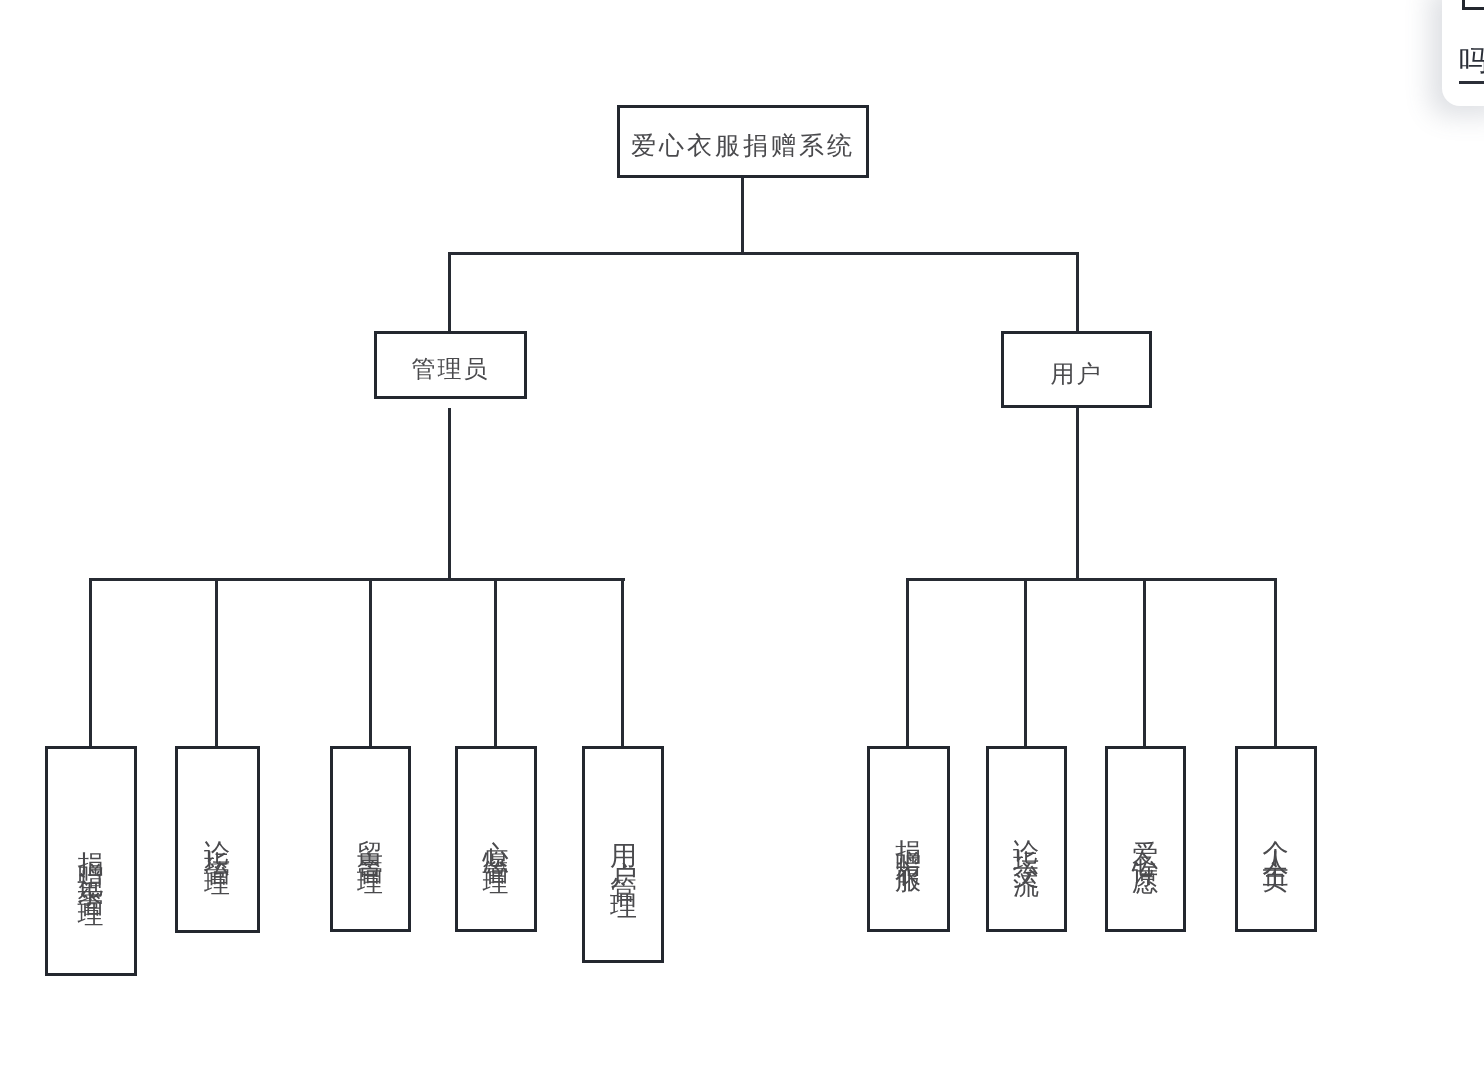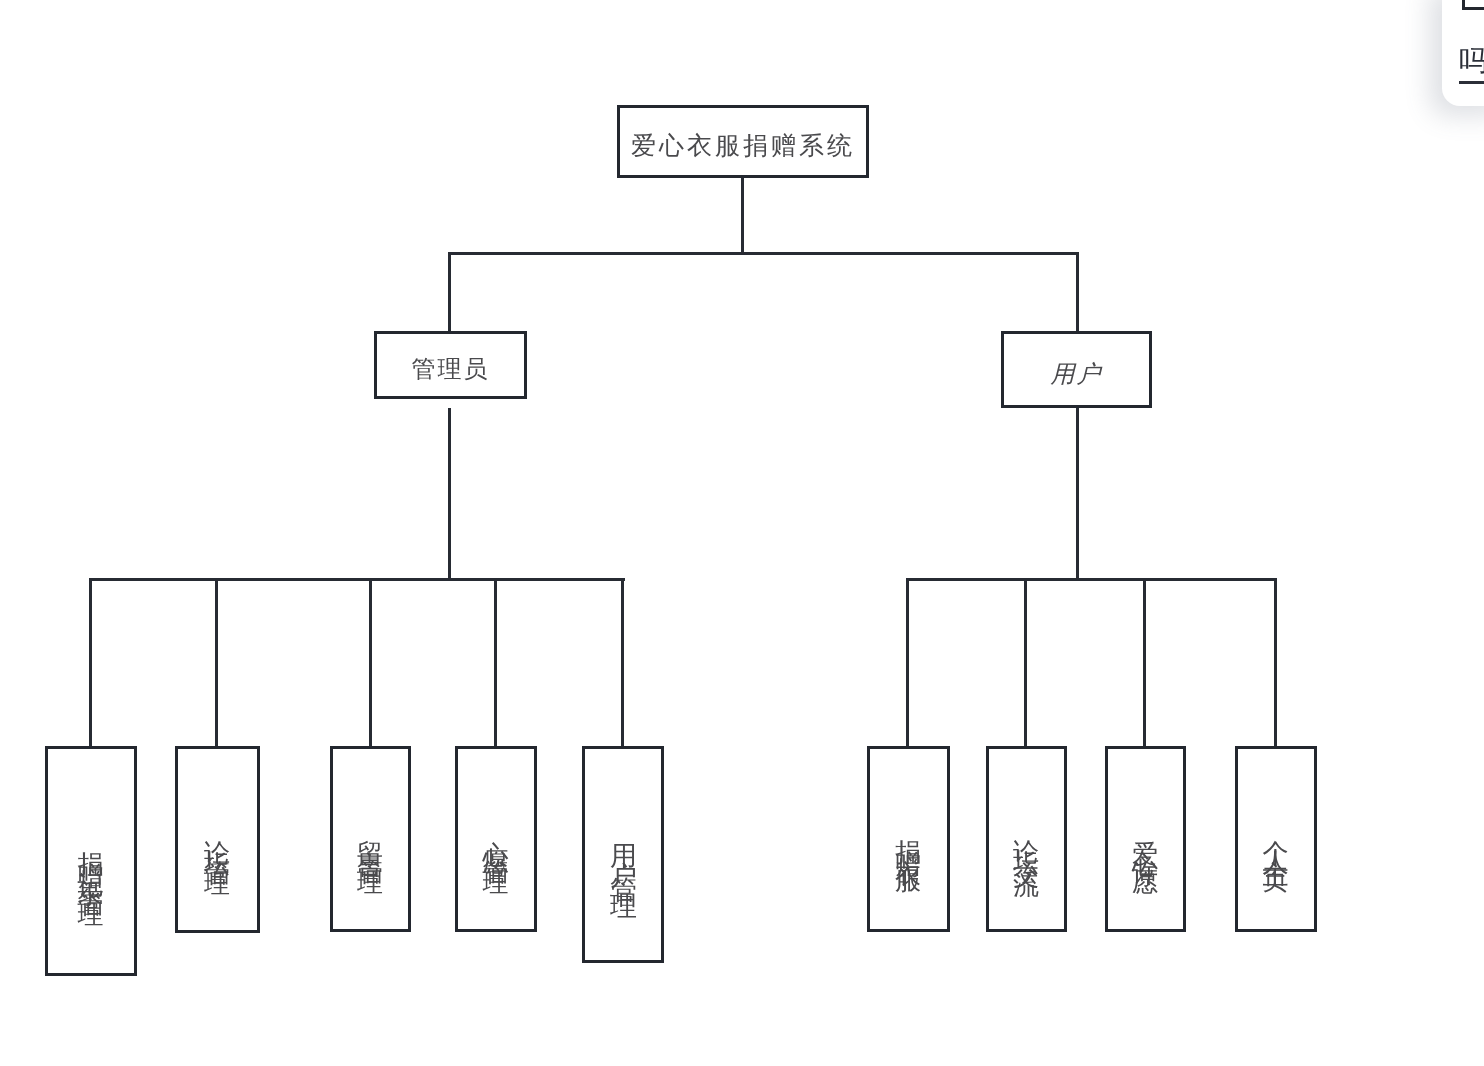--- a/index.html
+++ b/index.html
@@ -111,21 +111,21 @@
   <div class="line" style="left:1143px; top:578px; width:3px; height:168px;"></div>
   <div class="line" style="left:1274px; top:578px; width:3px; height:168px;"></div>
 
   <div class="node hlabel root" style="left:617px; top:105px; width:252px; height:73px;">
     <span>爱心衣服捐赠系统</span>
   </div>
 
   <div class="node hlabel" style="left:374px; top:331px; width:153px; height:68px;">
     <span>管理员</span>
   </div>
-  <div class="node hlabel" style="left:1001px; top:331px; width:151px; height:77px;font-style:italic;">
+  <div class="node hlabel" style="left:1001px; top:331px; width:151px; height:77px;">
     <span>用户</span>
   </div>
 
   <div class="node leaf" style="left:45px; top:746px; width:92px; height:230px;">
     <span>捐赠记录管理</span>
   </div>
   <div class="node leaf" style="left:175px; top:746px; width:85px; height:187px;">
     <span>论坛管理</span>
   </div>
   <div class="node leaf" style="left:330px; top:746px; width:81px; height:186px;">

